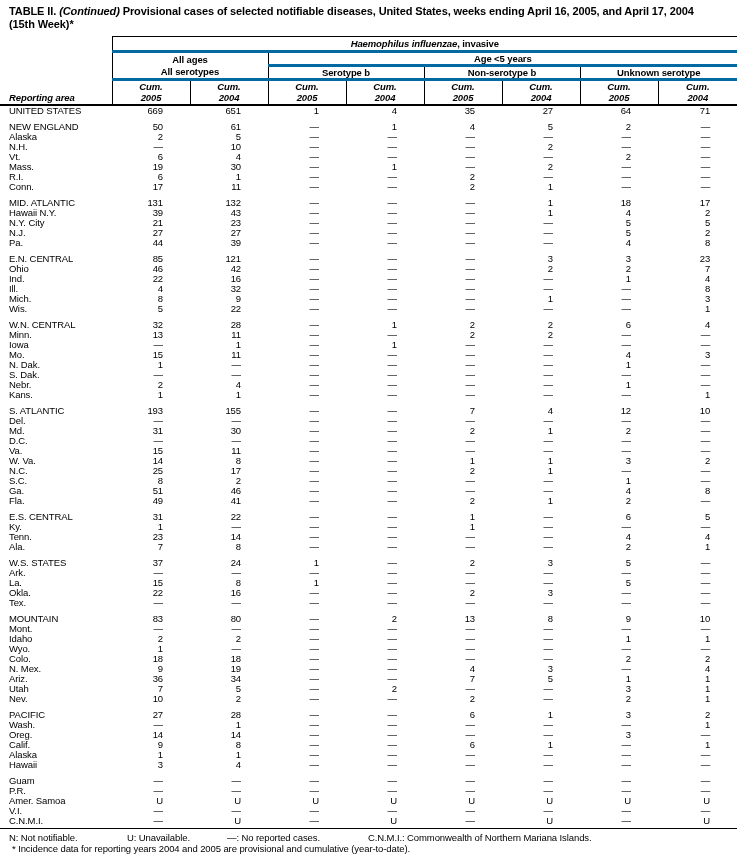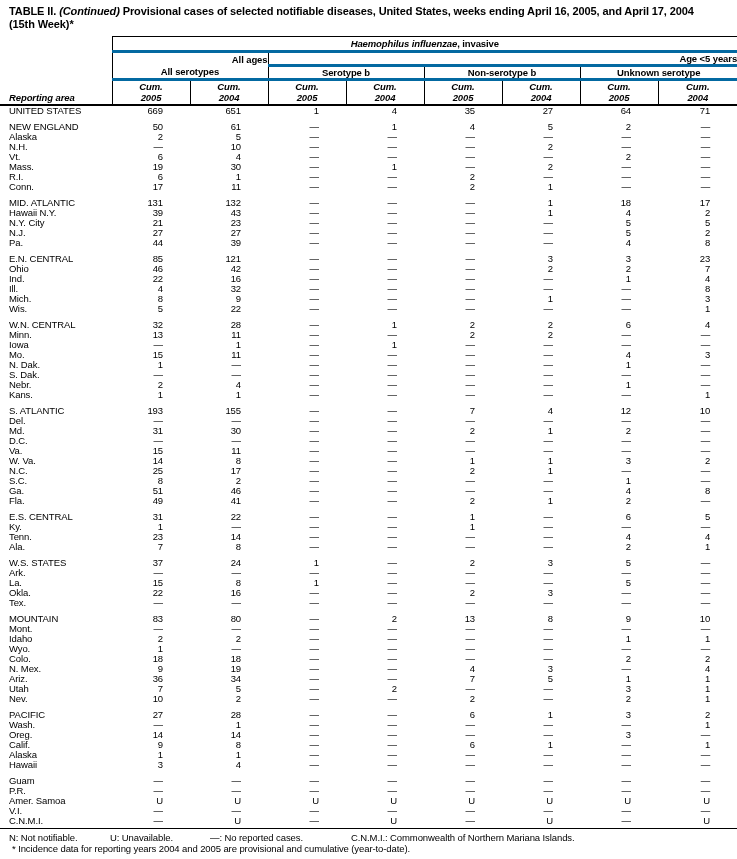--- a/index.html
+++ b/index.html
@@ -27,21 +27,21 @@
   }
   col.c-ra { width: 112px; }
   col.c-num { width: 78px; }
   col.c-num-last { width: 79px; }
 
   thead td {
     font-weight: bold; font-size: 9.5px; text-align: center;
     vertical-align: middle; letter-spacing: -0.1px;
   }
   .hrow-a td { height: 15px; }
-  .hrow-b td { height: 13px; text-align: right; }
+  .hrow-b td { height: 13px; }
   .hrow-c td { height: 13px; }
   .hrow-d td { height: 25px; vertical-align: bottom; padding-bottom: 1px; font-style: italic; }
 
   .ra-blank { background: #fff; }
   .bR { border-right: 1px solid #000; }
   .bL { border-left: 1px solid #000; }
   .bB { border-bottom: 3px solid #0369a1; border-radius: 6px; }
   .bT { border-top: 1px solid #000; }
   .hrow-d td { border-bottom: 2px solid #000; }
   .ra-label { text-align: left; padding-left: 9px; }
@@ -58,21 +58,21 @@
   td.num  { text-align: right; padding-right: 27px; }
   tr.gap td { padding-top: 6px; height: 16px; }
   tbody tr.last-row td { border-bottom: 1.5px solid #000; padding-bottom: 2px; }
 
   
   .footer {
     padding-left: 9px; padding-top: 3px;
     font-size: 9.5px; line-height: 11px; letter-spacing: -0.1px;
   }
   .legend span { display: inline-block; }
-  .lg-0 { width: 101px; }
+  .lg-0 { width: 118px; }
   .lg-1 { width: 100px; }
   .lg-2 { width: 141px; }
   .footnote { padding-left: 3px; }
 </style>
 </head>
 <body>
 
 <div class="page">
 
   <div class="title">

